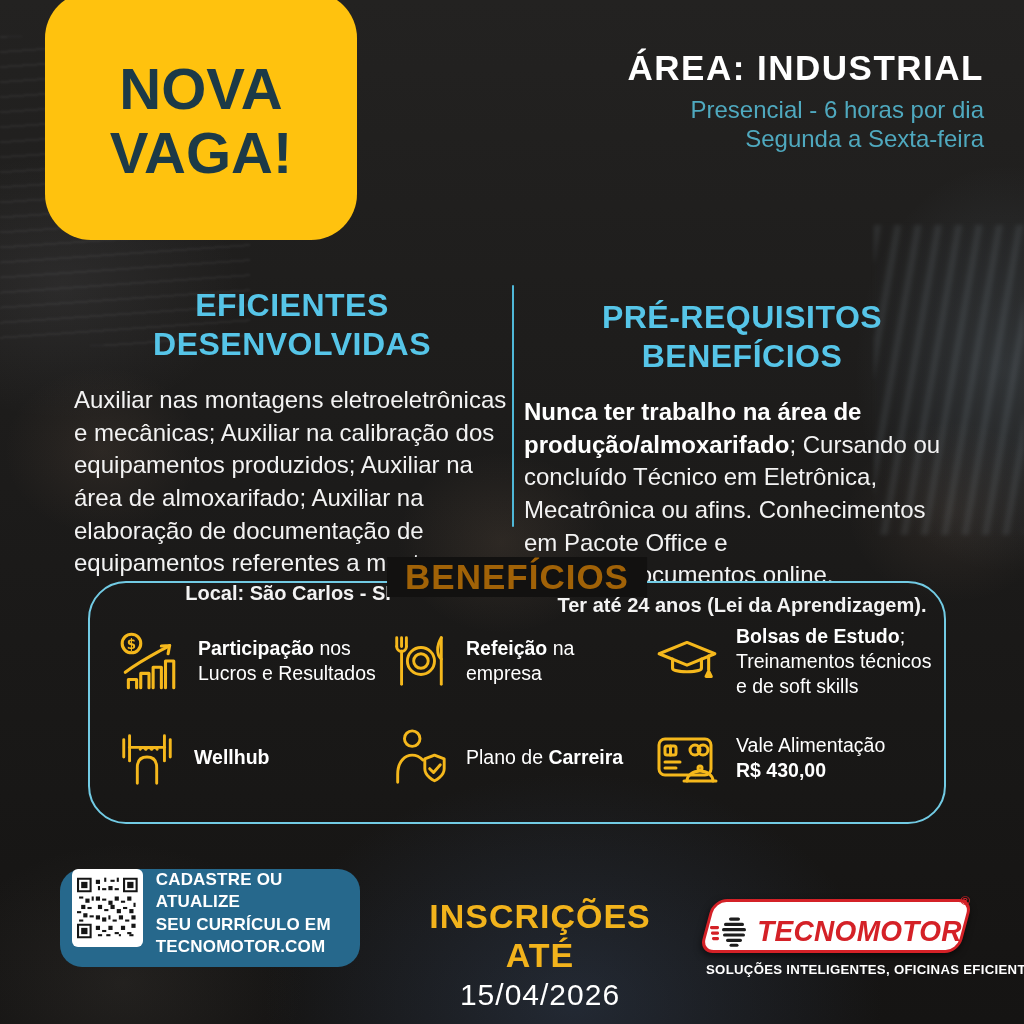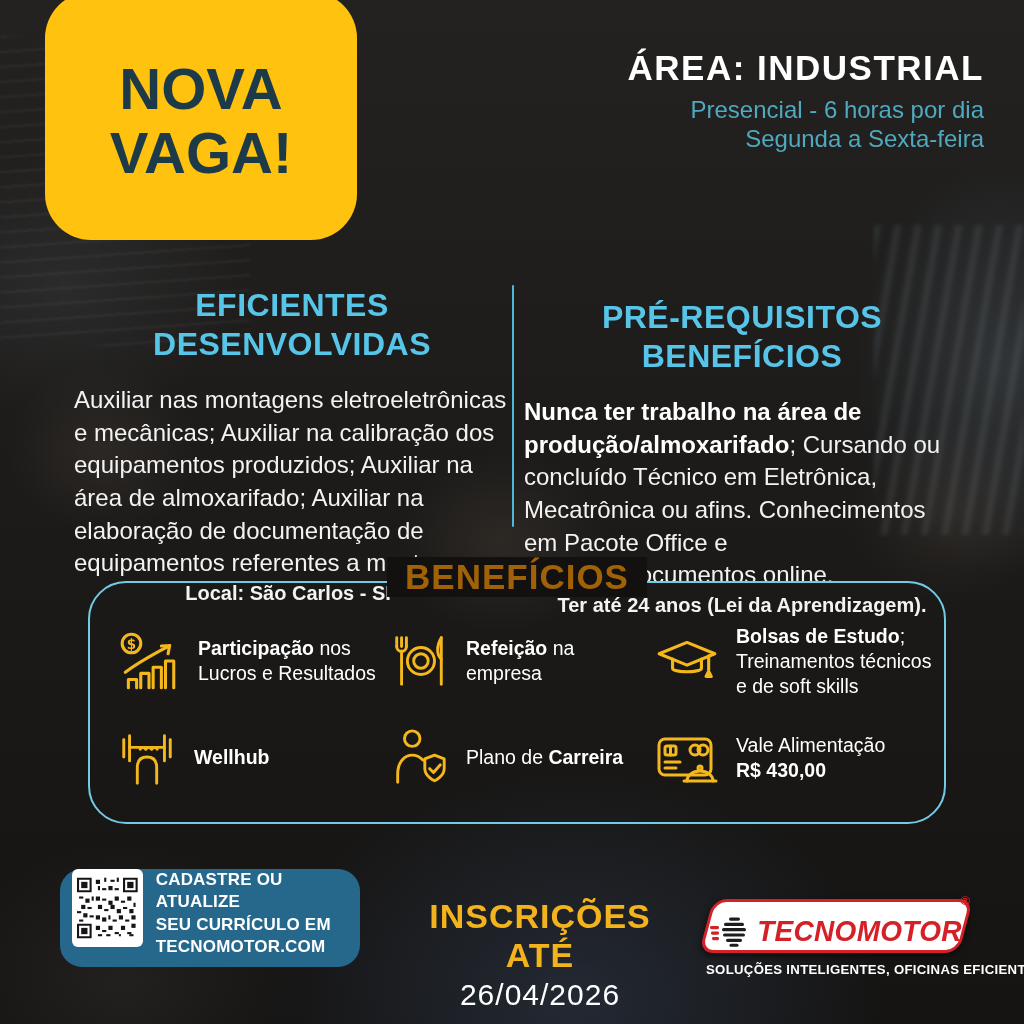--- a/index.html
+++ b/index.html
@@ -258,21 +258,21 @@
     </svg>
     <div class="qr-text">
       <div>CADASTRE OU ATUALIZE</div>
       <div>SEU CURRÍCULO EM</div>
       <div class="strong">TECNOMOTOR.COM</div>
     </div>
   </div>
 
   <div class="deadline">
     <div class="deadline-label">INSCRIÇÕES ATÉ</div>
-    <div class="deadline-date">26/04/2026</div>
+    <div class="deadline-date">15/04/2026</div>
   </div>
 
   <div class="logo-wrap">
     <div class="logo-box">
       <div class="logo-pill"></div>
       <div class="logo-content">
         <svg width="40" height="36" viewBox="0 0 40 36">
           <g fill="#D42127">
             <rect x="0" y="12" width="9" height="3.2" rx="1.4"></rect>
             <rect x="1" y="17.5" width="8" height="3.2" rx="1.4"></rect>

